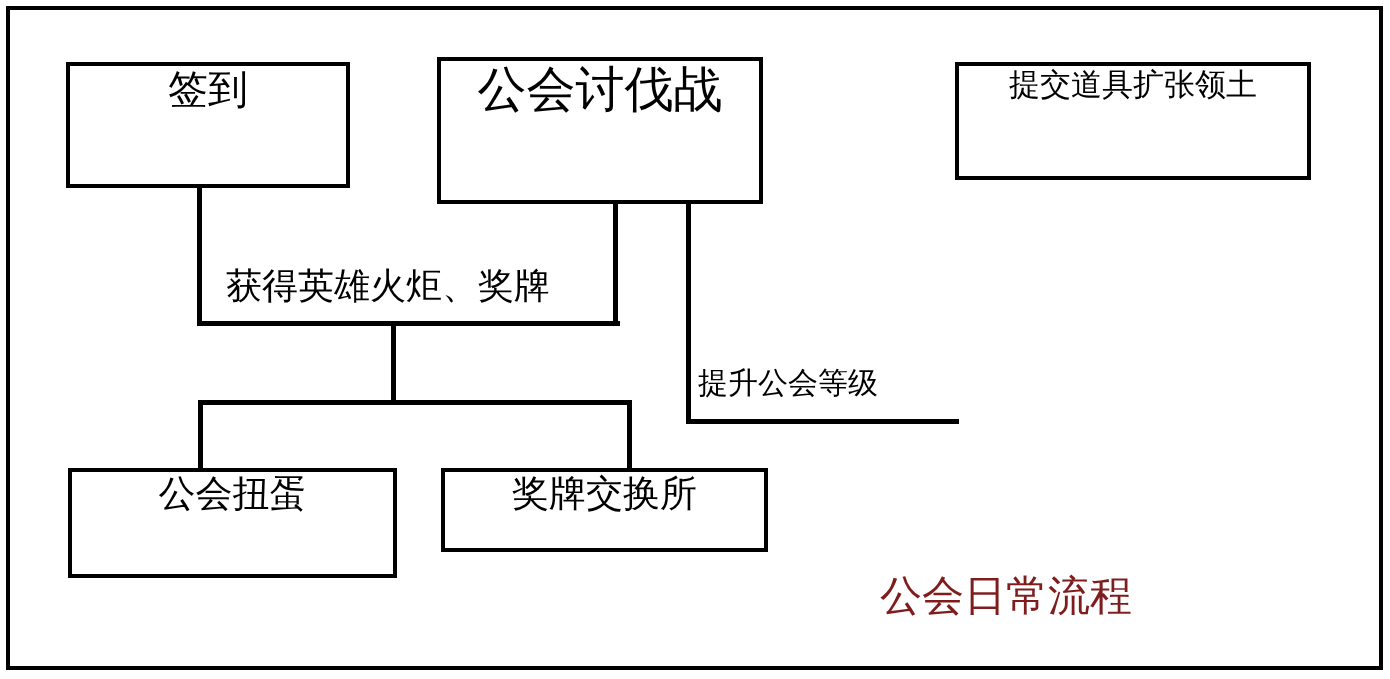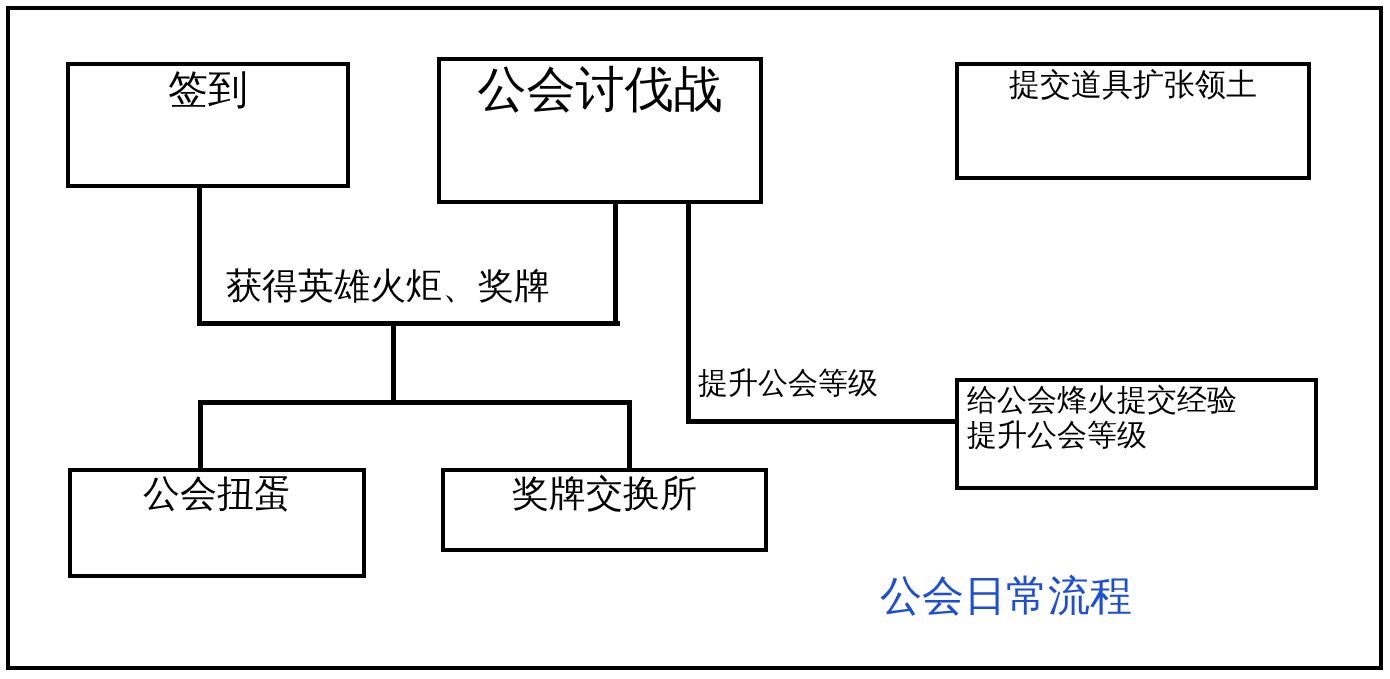--- a/index.html
+++ b/index.html
@@ -40,21 +40,21 @@
     z-index: 5;
   }
   .node .node-label {
     display: block;
     line-height: 1.18;
     white-space: pre-line;
   }
   .n-signin      { left: 66px;  top: 62px;  width: 284px; height: 126px; font-size: 40px; }
   .n-guildwar    { left: 437px; top: 57px;  width: 326px; height: 147px; font-size: 49px; }
   .n-territory   { left: 955px; top: 62px;  width: 356px; height: 118px; font-size: 31px; }
-  .n-gacha       { left: 68px;  top: 468px; width: 298px; height: 110px; font-size: 37px; }
+  .n-gacha       { left: 68px;  top: 468px; width: 329px; height: 110px; font-size: 37px; }
   .n-medalshop   { left: 441px; top: 468px; width: 327px; height: 84px; font-size: 37px; }
   .n-guildexp    { left: 955px; top: 378px; width: 363px; height: 112px; font-size: 30px;
                    justify-content: flex-start; text-align: left; padding-left: 8px; }
   
   .line {
     position: absolute;
     background: #000000;
     z-index: 2;
   }
   .v { width: 5px; }
@@ -86,21 +86,21 @@
   }
   .lbl-reward { left: 226px; top: 262px; font-size: 36px; }
   .lbl-unity  { left: 698px; top: 363px; font-size: 30px; }
 
   
   .caption {
     position: absolute;
     left: 880px;
     top: 568px;
     font-size: 42px;
-    color: #1d4ed8;
+    color: #7f1d1d;
     white-space: nowrap;
     z-index: 6;
   }
 </style>
 </head>
 <body>
 
 <div id="canvas">
 
   <div class="frame"></div>
@@ -131,20 +131,16 @@
   </div>
 
   <div class="node n-gacha">
     <span class="node-label">公会扭蛋</span>
   </div>
 
   <div class="node n-medalshop">
     <span class="node-label">奖牌交换所</span>
   </div>
 
-  <div class="node n-guildexp">
-    <span class="node-label">给公会烽火提交经验
-提升公会等级</span>
-  </div>
 
   <div class="caption">公会日常流程</div>
 
 </div>
 
 </body></html>

